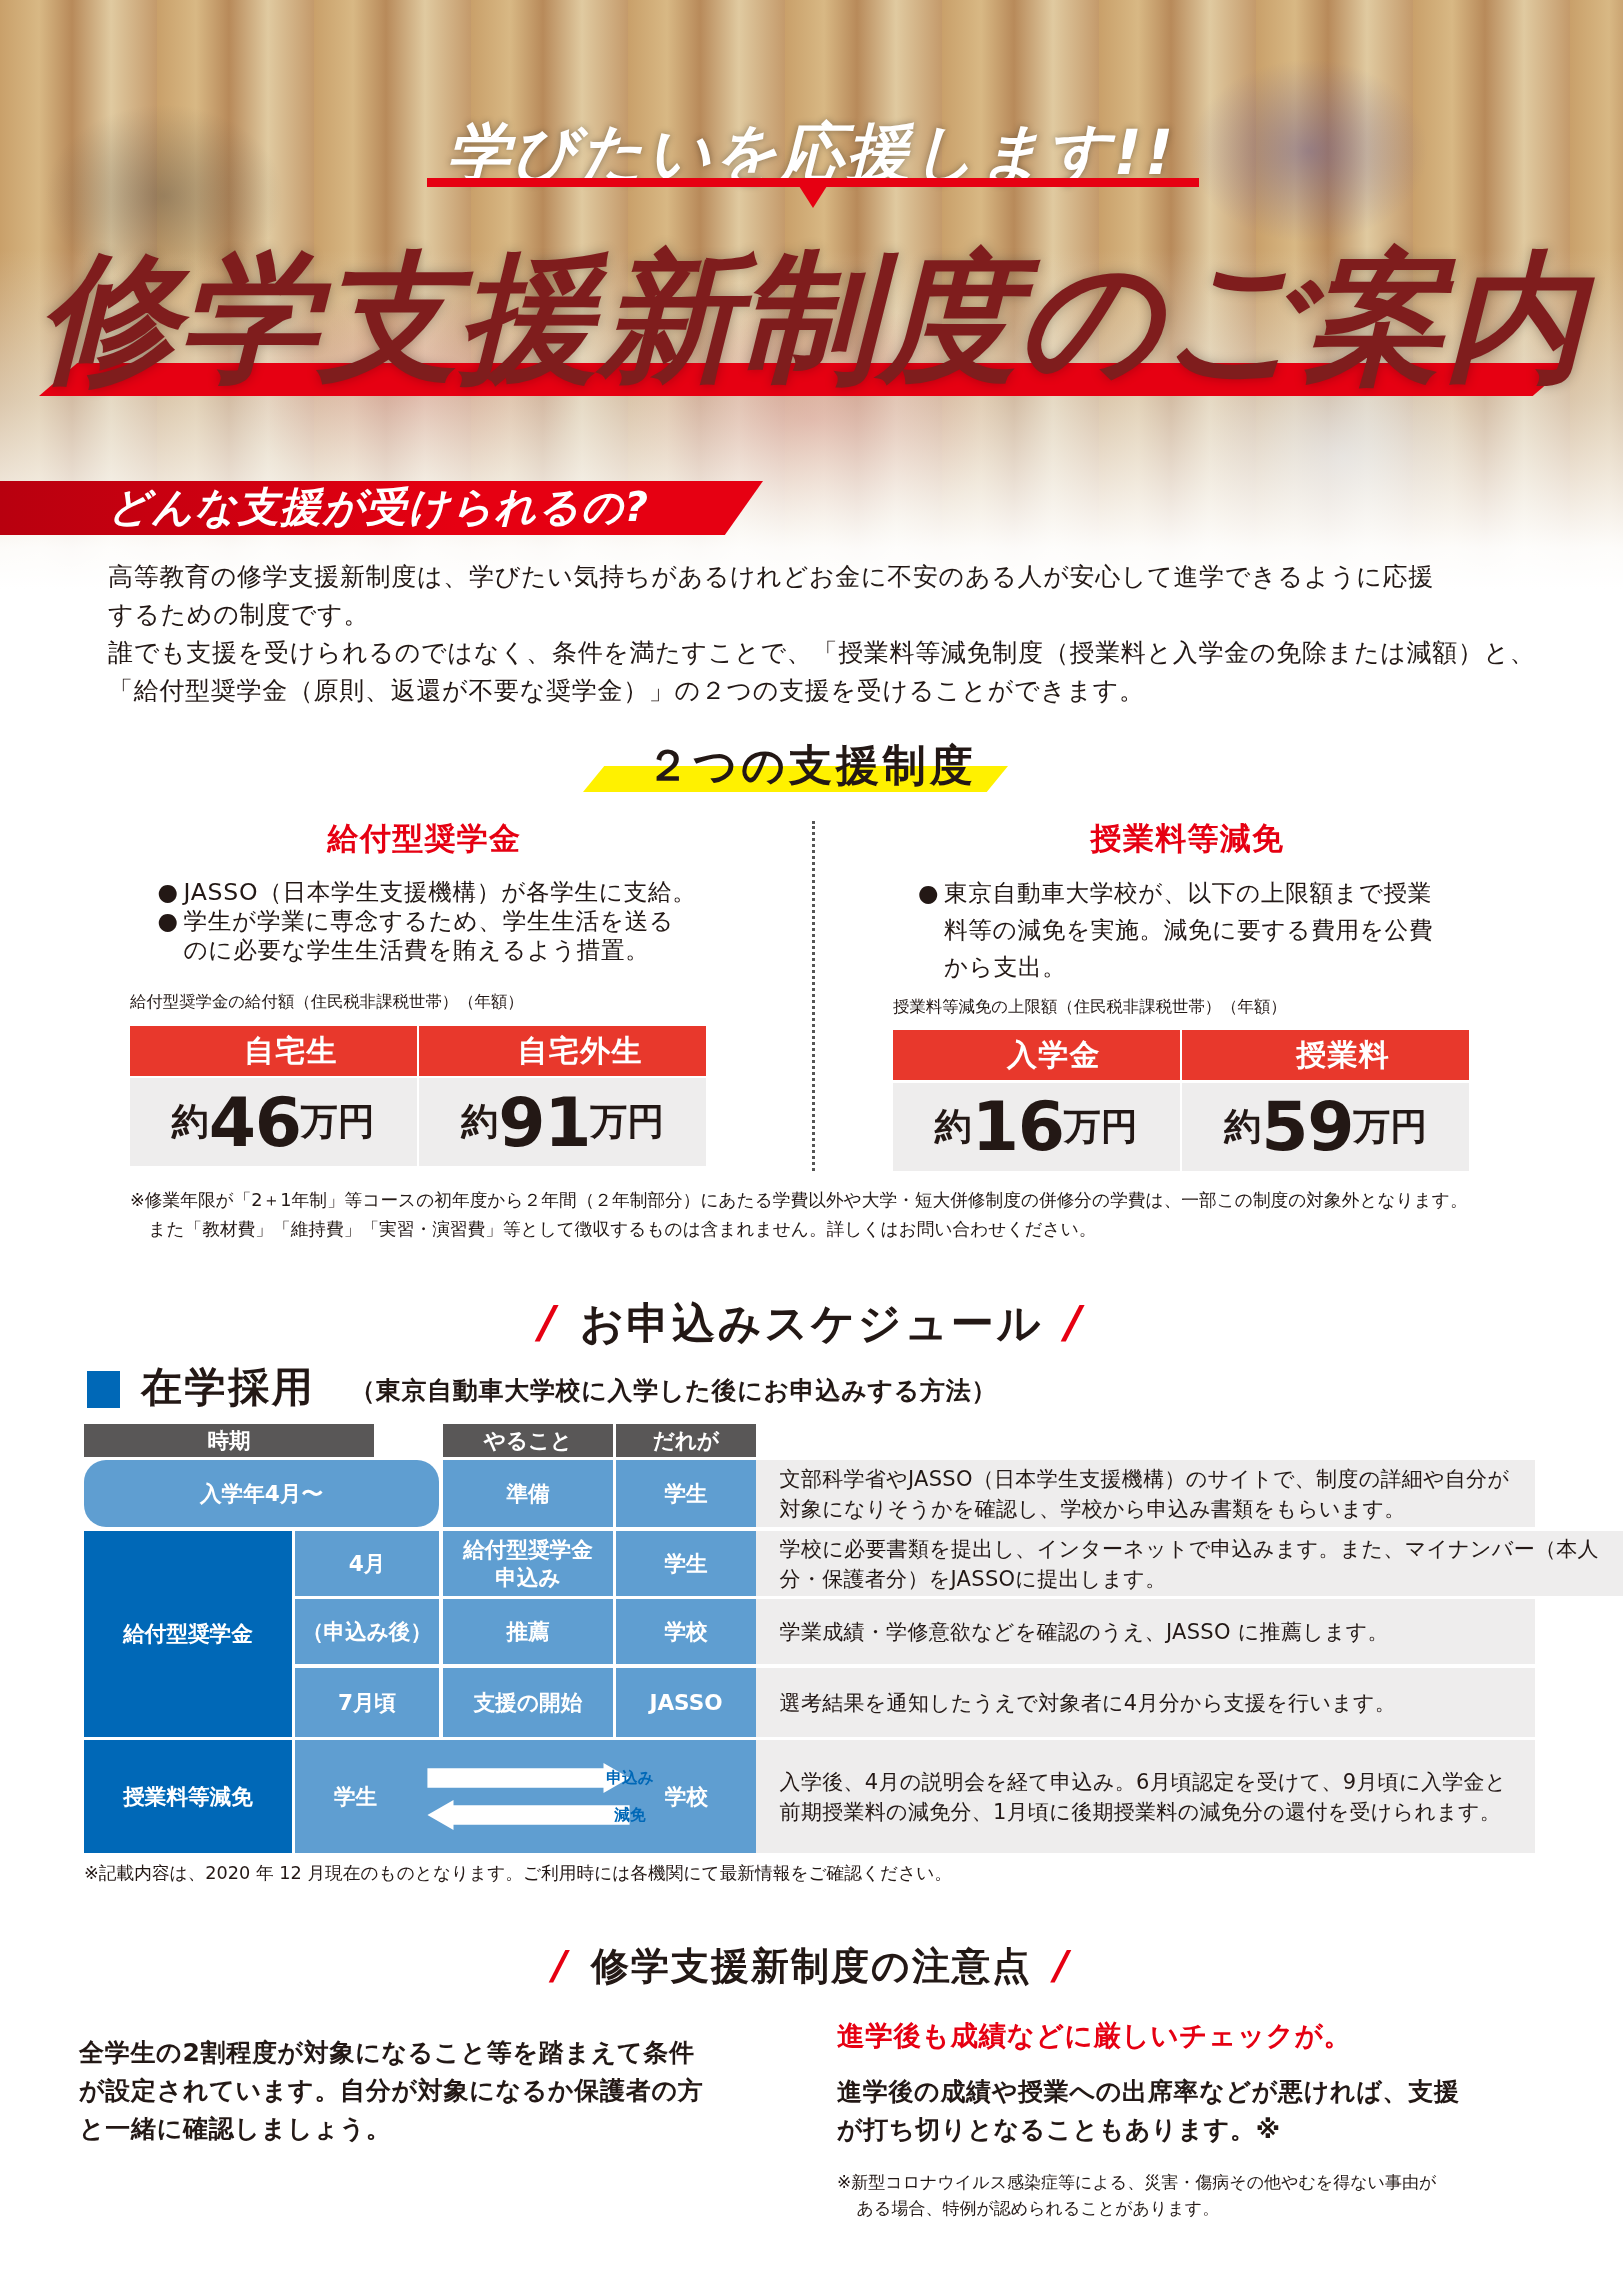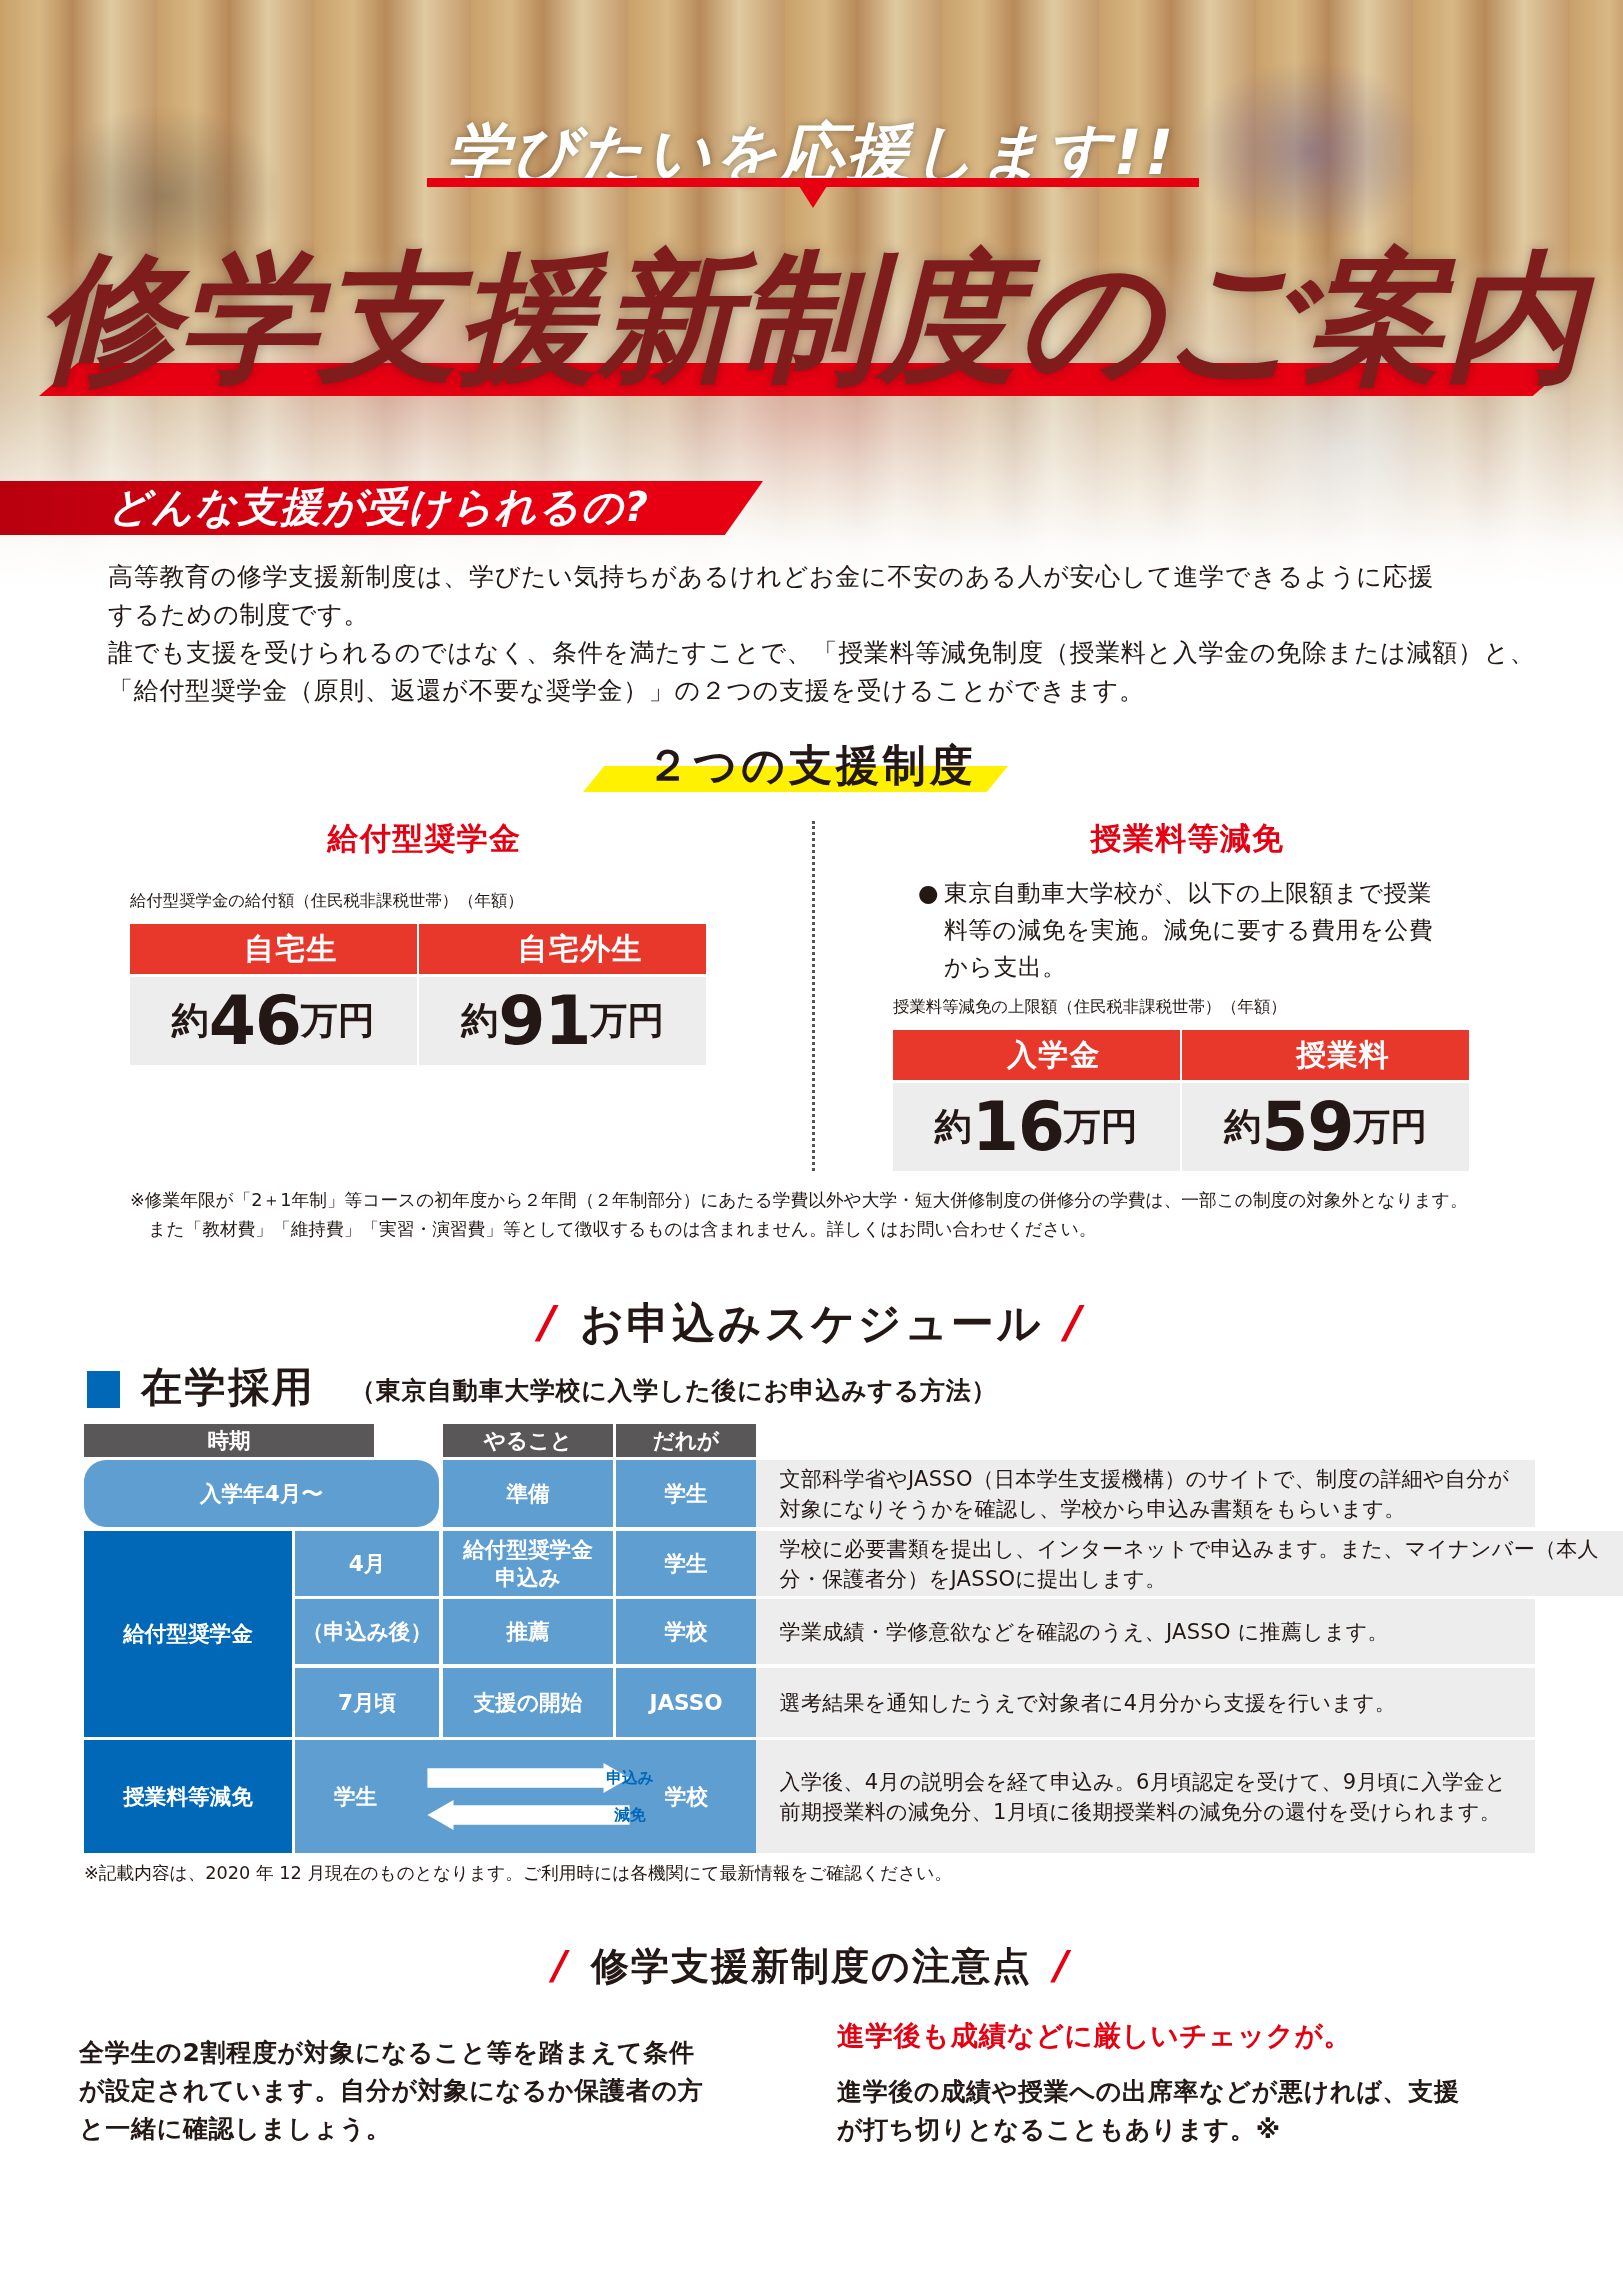--- a/index.html
+++ b/index.html
@@ -162,20 +162,24 @@
   <p>誰でも支援を受けられるのではなく、条件を満たすことで、「授業料等減免制度（授業料と入学金の免除または減額）と、</p>
   <p>「給付型奨学金（原則、返還が不要な奨学金）」の２つの支援を受けることができます。</p>
 </div>
 
 <div class="two-title-bar"></div>
 <h2 class="two-title">２つの支援制度</h2>
 <div class="col-divider"></div>
 
 <section class="col col-left">
   <h3 class="col-heading">給付型奨学金</h3>
+  <div class="col-bullets">
+    <p class="bullet">JASSO（日本学生支援機構）が各学生に支給。</p>
+    <p class="bullet" style="width:517px;">学生が学業に専念するため、学生生活を送るのに必要な学生生活費を賄えるよう措置。</p>
+  </div>
   <p class="col-caption">給付型奨学金の給付額（住民税非課税世帯）（年額）</p>
   <div class="amount-table">
     <div class="amount-head">自宅生</div>
     <div class="amount-head">自宅外生</div>
     <div class="amount-val">
       <span class="pre">約</span>
         <span class="num">46</span>
         <span class="suf">万円</span>
     </div>
     <div class="amount-val">
@@ -283,14 +287,18 @@
     <p>と一緒に確認しましょう。</p>
   </div>
 </section>
 
 <section class="caution caution-right">
   <h3 class="caution-title">進学後も成績などに厳しいチェックが。</h3>
   <div class="caution-body">
     <p>進学後の成績や授業への出席率などが悪ければ、支援</p>
     <p>が打ち切りとなることもあります。※</p>
   </div>
+  <div class="caution-footnote">
+    <p>※新型コロナウイルス感染症等による、災害・傷病その他やむを得ない事由が</p>
+    <p class="indent">ある場合、特例が認められることがあります。</p>
+  </div>
 </section>
 
 
 </body></html>

